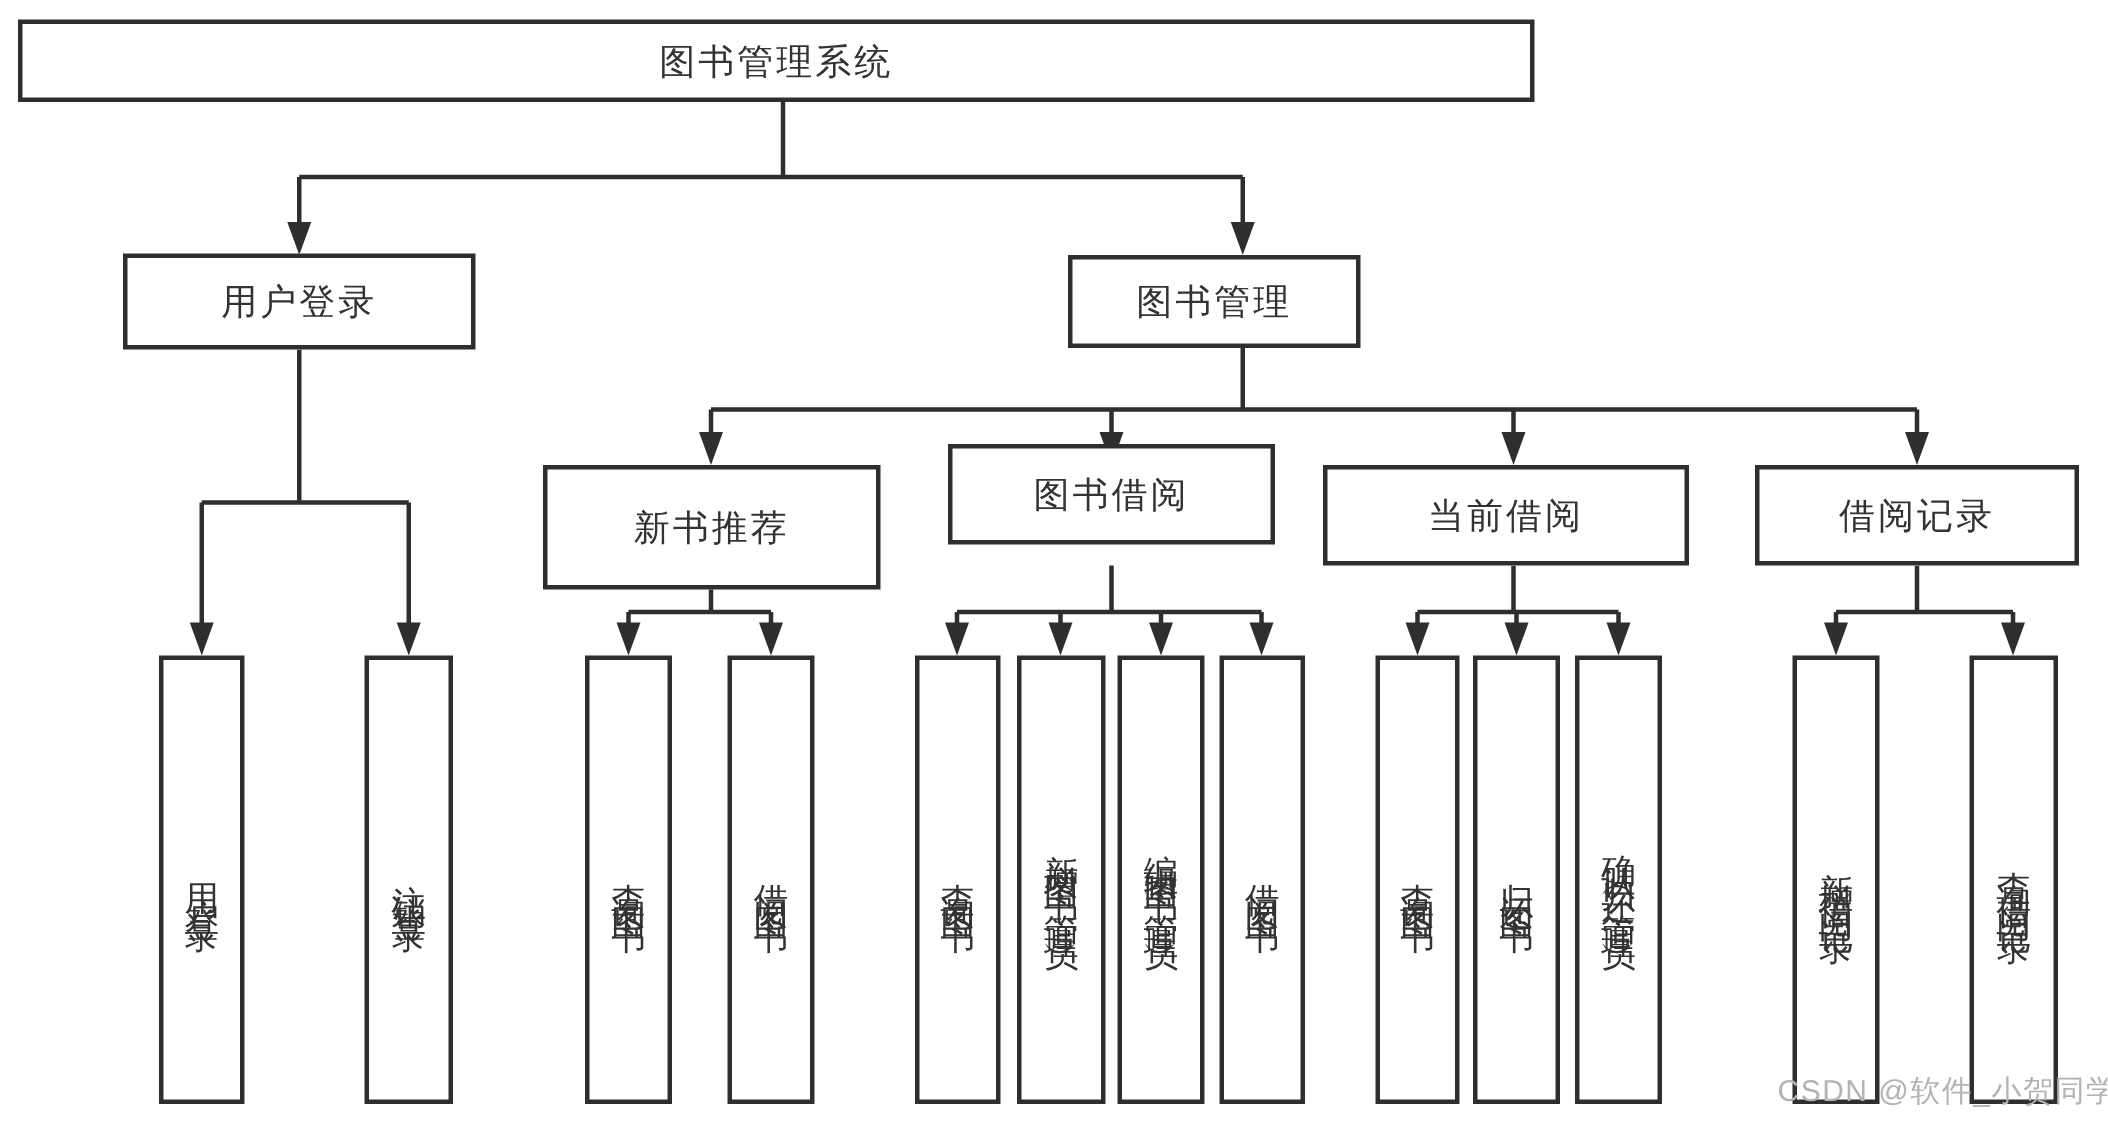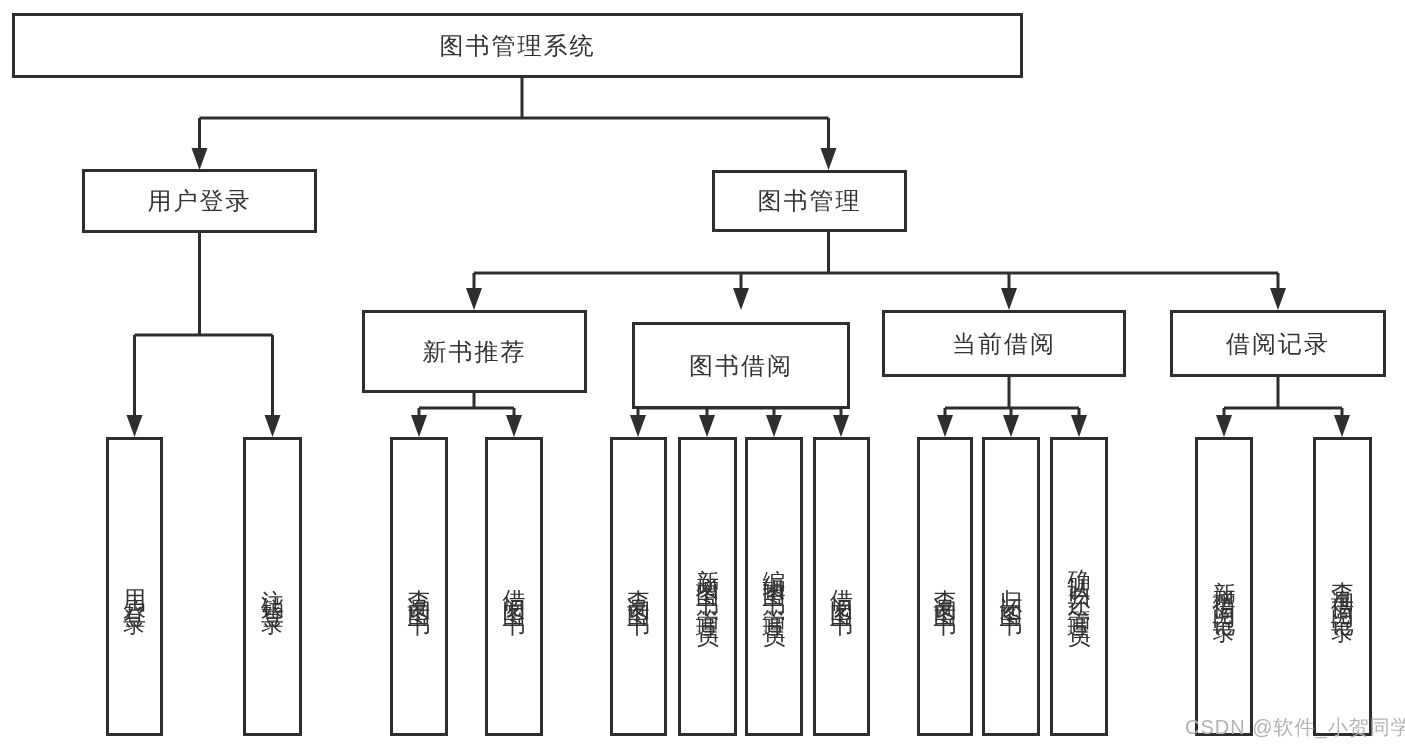--- a/index.html
+++ b/index.html
@@ -90,35 +90,35 @@
       <polygon points="766,415 782,415 774,437"></polygon>
       <polygon points="833,415 849,415 841,437"></polygon>
       <polygon points="937,415 953,415 945,437"></polygon>
       <polygon points="1003,415 1019,415 1011,437"></polygon>
       <polygon points="1071,415 1087,415 1079,437"></polygon>
       <polygon points="1216,415 1232,415 1224,437"></polygon>
       <polygon points="1334,415 1350,415 1342,437"></polygon>
     </g>
   </svg>
 
-  <div class="box h" style="left:12px;top:13px;width:1011px;height:65px">
+  <div class="box h" style="left:12px;top:13px;width:1011px;height:55px">
     <span class="lbl">图书管理系统</span>
   </div>
 
   <div class="box h" style="left:82px;top:169px;width:235px;height:64px">
     <span class="lbl">用户登录</span>
   </div>
   <div class="box h" style="left:712px;top:170px;width:195px;height:62px">
     <span class="lbl">图书管理</span>
   </div>
 
   <div class="box h" style="left:362px;top:310px;width:225px;height:83px">
     <span class="lbl">新书推荐</span>
   </div>
-  <div class="box h" style="left:632px;top:322px;width:218px;height:87px">
+  <div class="box h" style="left:632px;top:296px;width:218px;height:67px">
     <span class="lbl">图书借阅</span>
   </div>
   <div class="box h" style="left:882px;top:310px;width:244px;height:67px">
     <span class="lbl">当前借阅</span>
   </div>
   <div class="box h" style="left:1170px;top:310px;width:216px;height:67px">
     <span class="lbl">借阅记录</span>
   </div>
 
   <div class="box v" style="left:106px;top:437px;width:57px;height:299px">

